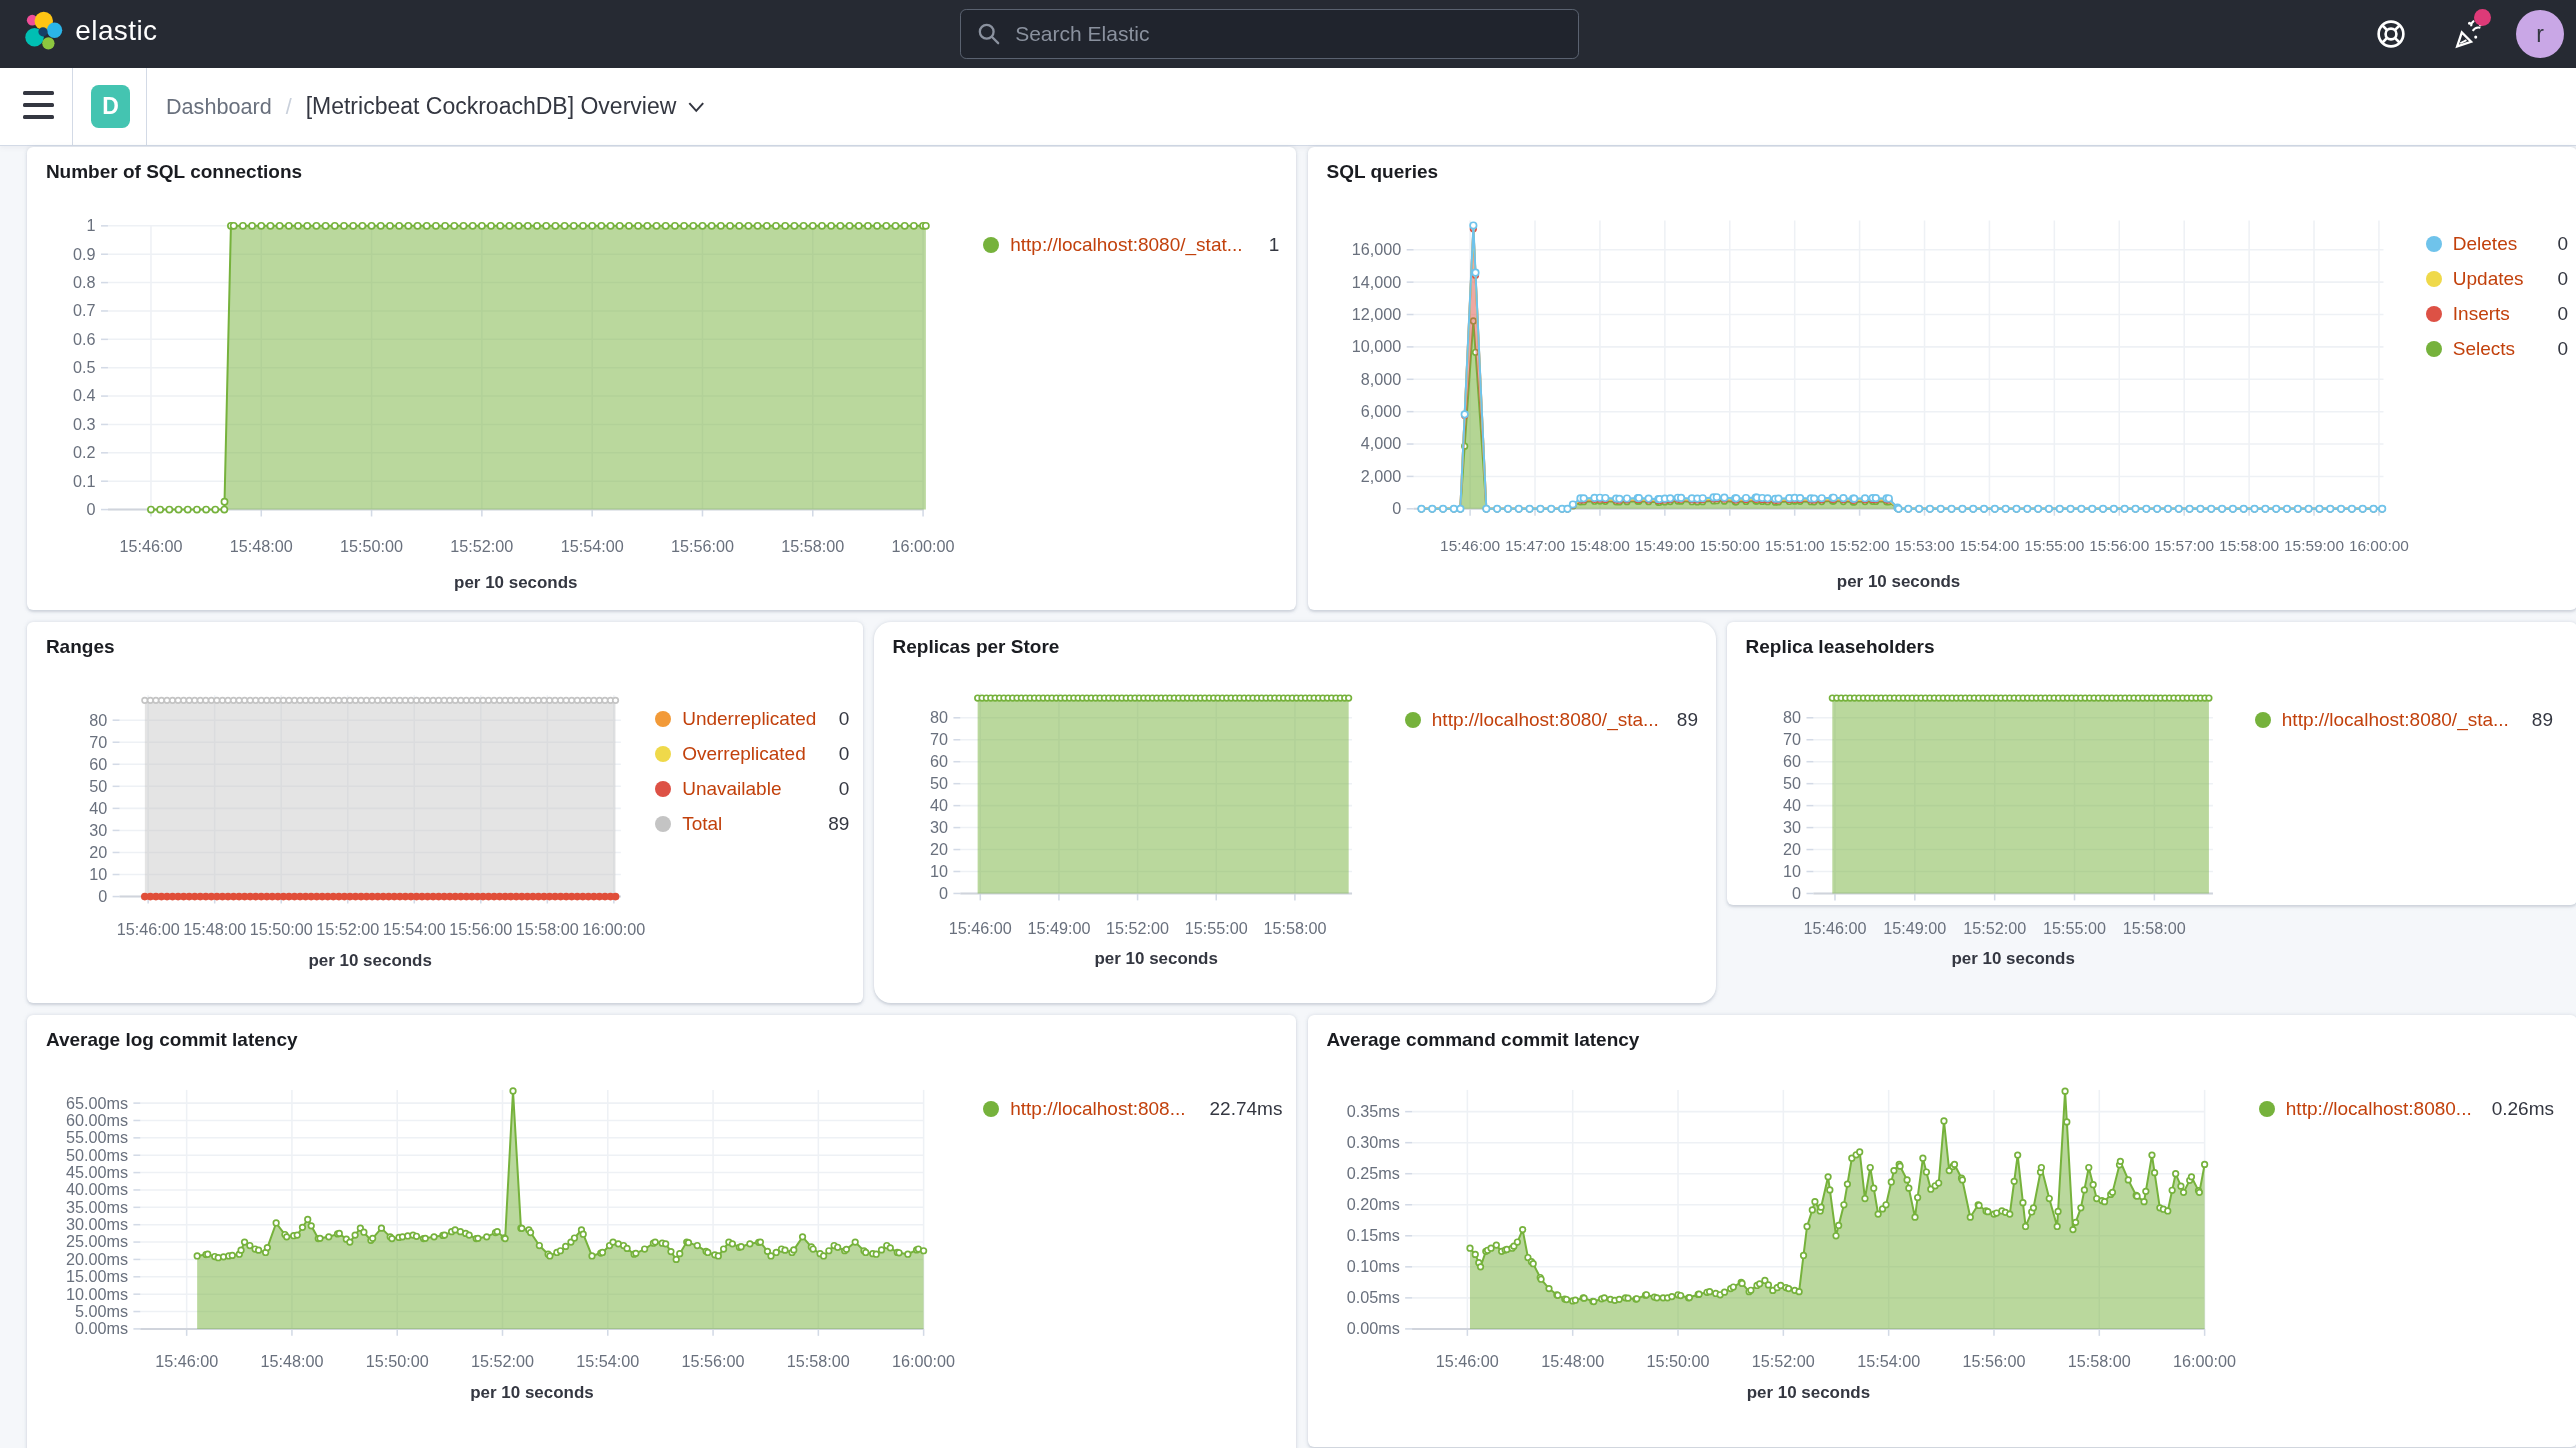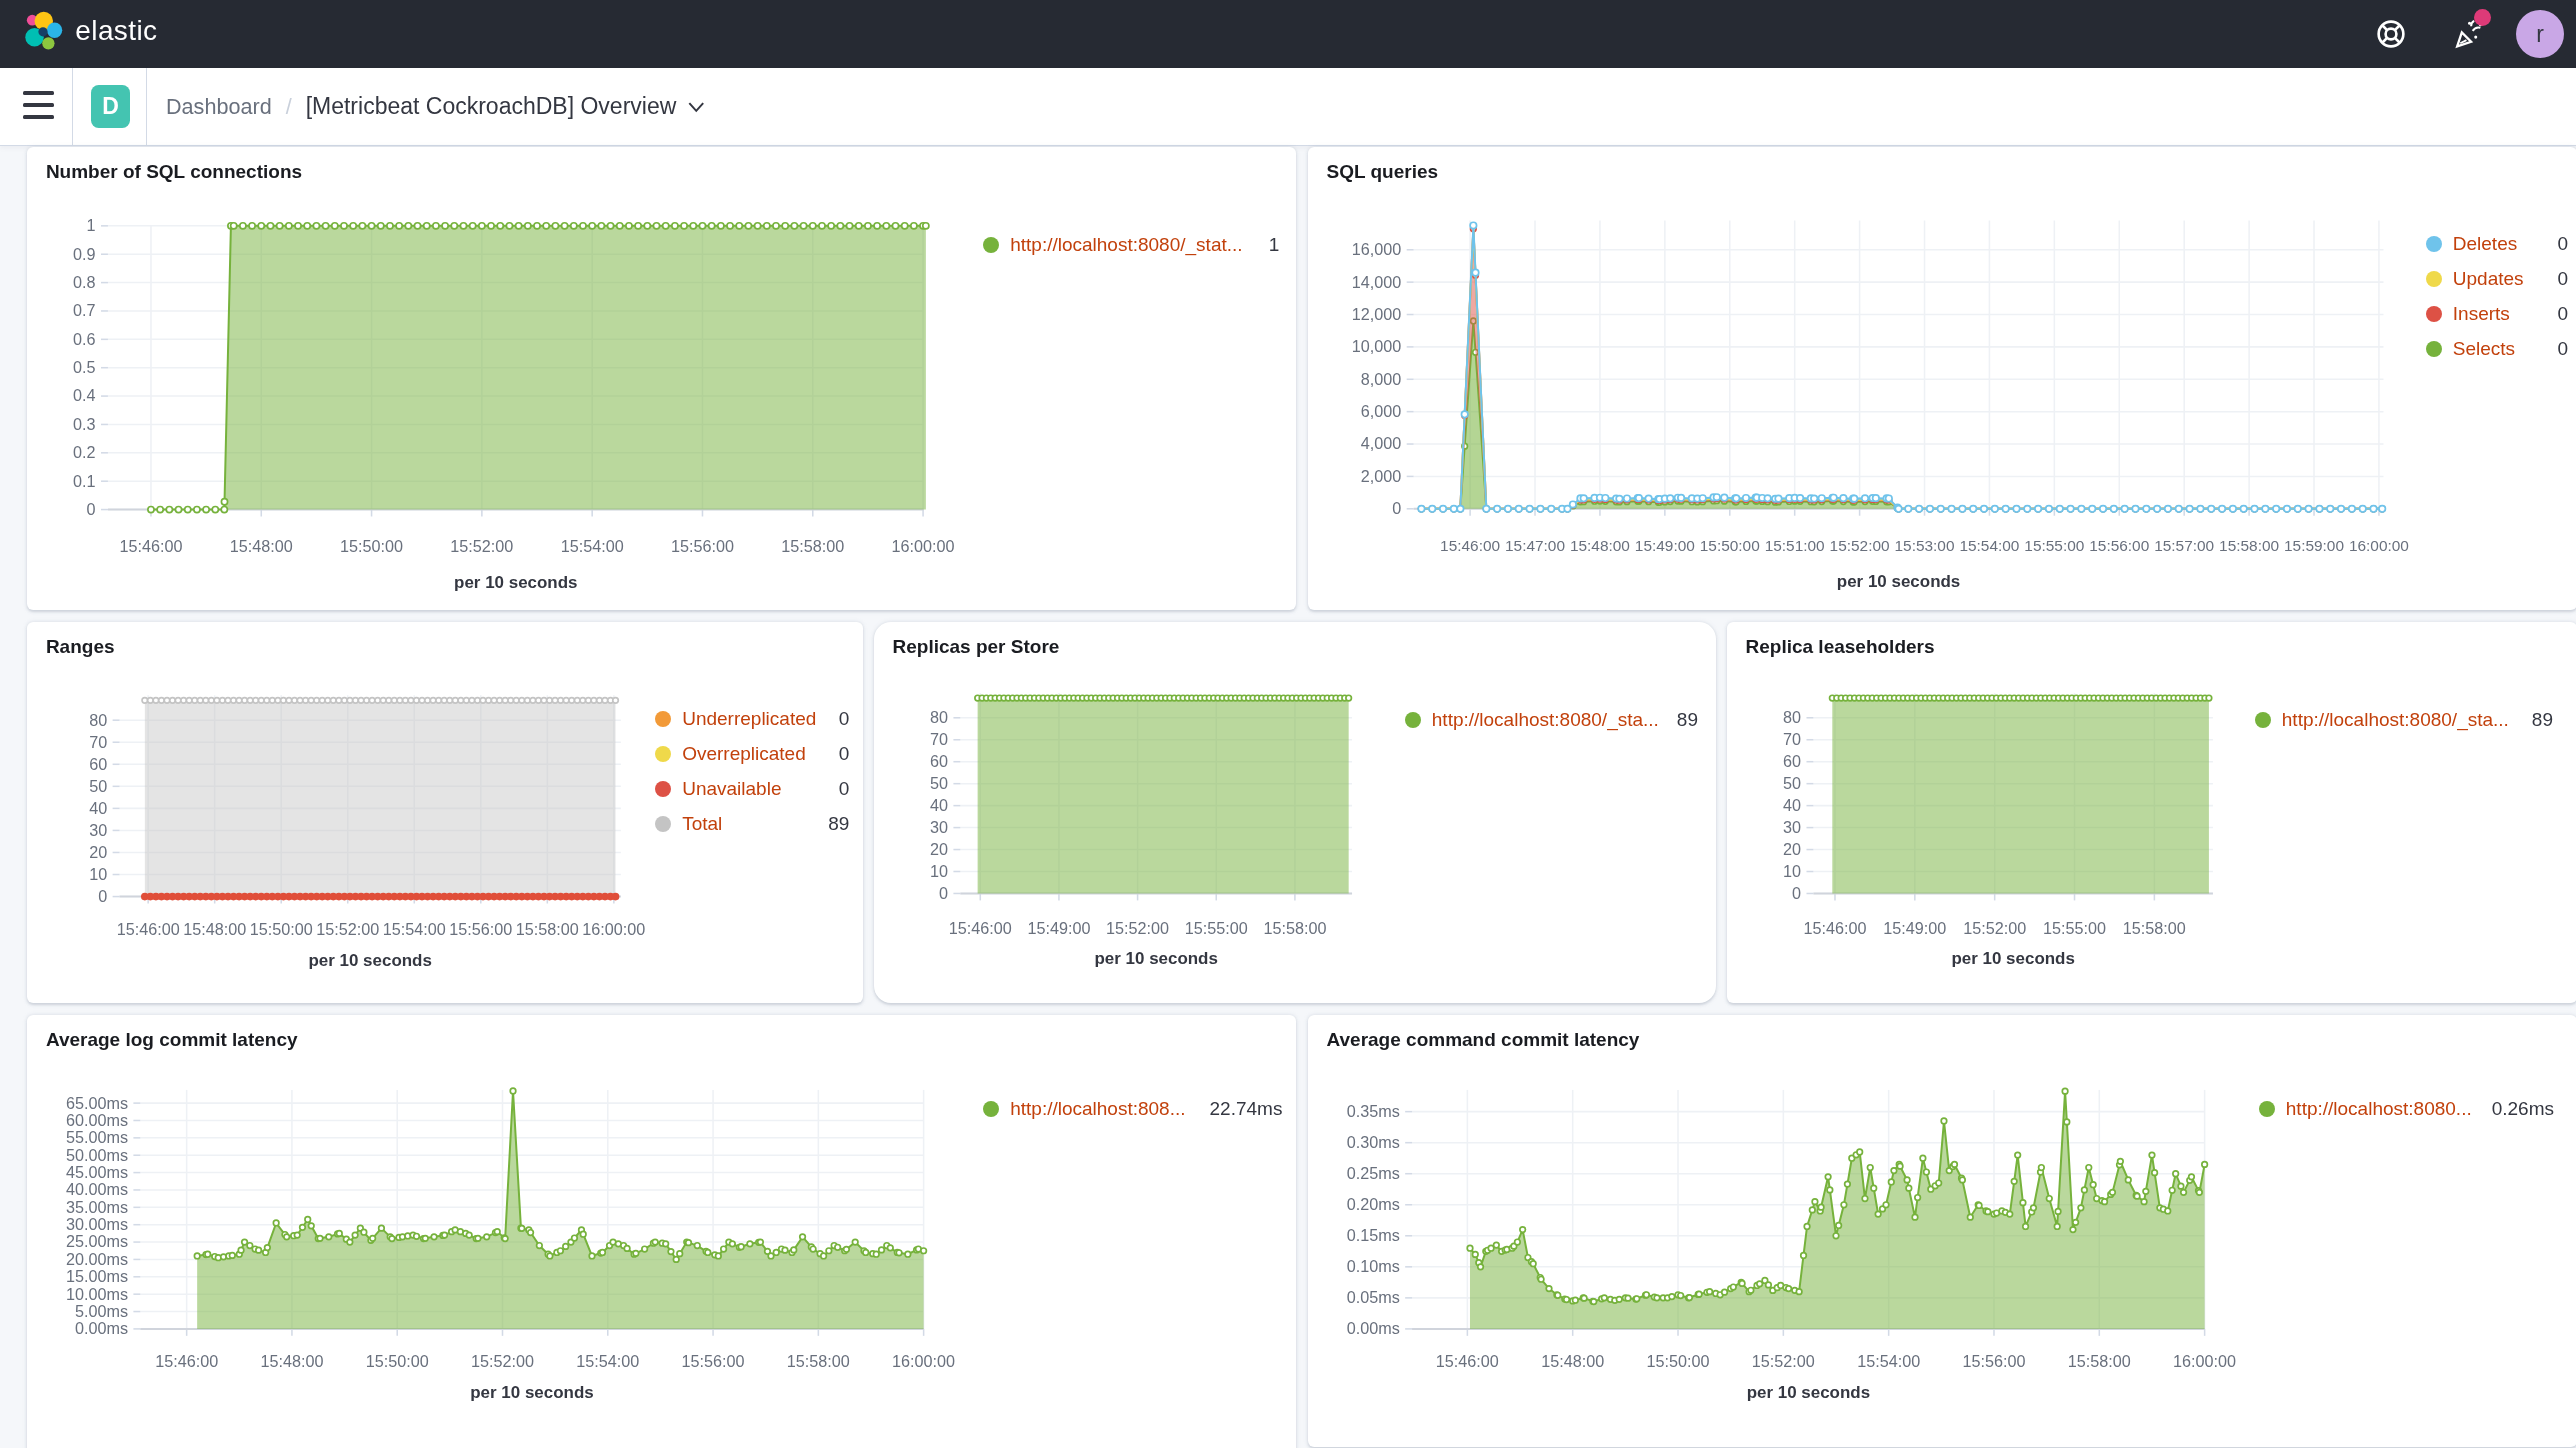--- a/index.html
+++ b/index.html
@@ -30,21 +30,21 @@
   .tbar-actions{position:absolute;right:23px;top:0;height:77px;display:flex;align-items:center;gap:43px;}
   .tbar-link{color:#006BB4;font-size:21.6px;cursor:pointer;}
   .edit-btn{display:flex;align-items:center;gap:10.8px;color:#006BB4;font-size:21.6px;font-weight:500;border:1.5px solid #0A6CAE;border-radius:7.7px;padding:9.3px 31px;cursor:pointer;background:#fff;}
 
   
   .panel{position:absolute;background:#FFFFFF;border-radius:6.2px;box-shadow:0 1.5px 2.3px rgba(152,162,179,.3),0 0.8px 4.6px rgba(152,162,179,.25);margin-left:12px;}
   .p0{left:15.4px;top:147px;width:1269px;height:463px;}
   .p1{left:1296px;top:147px;width:1269px;height:463px;}
   .p2{left:15.4px;top:622px;width:836px;height:381px;}
   .p3{left:862px;top:622px;width:842px;height:381px;border-radius:17px;}
-  .p4{left:1715px;top:622px;width:850px;height:381px;}
+  .p4{left:1715px;top:622px;width:850px;height:283px;}
   .p5{left:15.4px;top:1015px;width:1269px;height:552px;}
   .p6{left:1296px;top:1015px;width:1269px;height:432px;}
   .panel-title{position:absolute;left:18.5px;top:14px;margin:0;font-size:19px;font-weight:700;color:#1A1C21;z-index:2;cursor:pointer;}
   .chart-host{position:absolute;inset:0;}
   svg text{font-family:"Liberation Sans","DejaVu Sans",sans-serif;}
 
   .legend{position:absolute;display:flex;flex-direction:column;}
   .legend-item{display:flex;align-items:center;cursor:pointer;}
   .legend-dot{flex:none;width:16px;height:16px;border-radius:50%;margin-right:10.8px;}
   .legend-label{flex:1;font-size:19px;color:#c2410c;white-space:nowrap;overflow:hidden;}
@@ -58,20 +58,27 @@
     <div class="brand">
       <svg width="40" height="40" viewBox="0 0 52 52">
         <circle cx="12" cy="12" r="7" fill="#F04E98"></circle>
         <circle cx="27" cy="13" r="12" fill="#FEC514"></circle>
         <circle cx="41" cy="25" r="10" fill="#2BB5E8"></circle>
         <circle cx="15" cy="34" r="12" fill="#00BFB3"></circle>
         <circle cx="33" cy="42" r="8" fill="#8CC63F"></circle>
         <circle cx="26" cy="27" r="6" fill="#163F66"></circle>
       </svg>
       <span class="brand-text">elastic</span>
+    </div>
+    <div class="search">
+      <svg class="mag" width="26" height="26" viewBox="0 0 34 34">
+        <circle cx="14" cy="14" r="9" fill="none" stroke="#8A919E" stroke-width="3"></circle>
+        <line x1="21" y1="21" x2="29" y2="29" stroke="#8A919E" stroke-width="3" stroke-linecap="round"></line>
+      </svg>
+      <input value="" placeholder="Search Elastic" style="">
     </div>
     <div class="hdr-ic" style="left:2374px">
       <svg width="34" height="34" viewBox="0 0 44 44">
         <circle cx="22" cy="22" r="16" fill="none" stroke="#fff" stroke-width="3.4"></circle>
         <circle cx="22" cy="22" r="7" fill="none" stroke="#fff" stroke-width="3.4"></circle>
         <line x1="11" y1="11" x2="17" y2="17" stroke="#fff" stroke-width="3.4"></line>
         <line x1="33" y1="11" x2="27" y2="17" stroke="#fff" stroke-width="3.4"></line>
         <line x1="11" y1="33" x2="17" y2="27" stroke="#fff" stroke-width="3.4"></line>
         <line x1="33" y1="33" x2="27" y2="27" stroke="#fff" stroke-width="3.4"></line>
       </svg>

